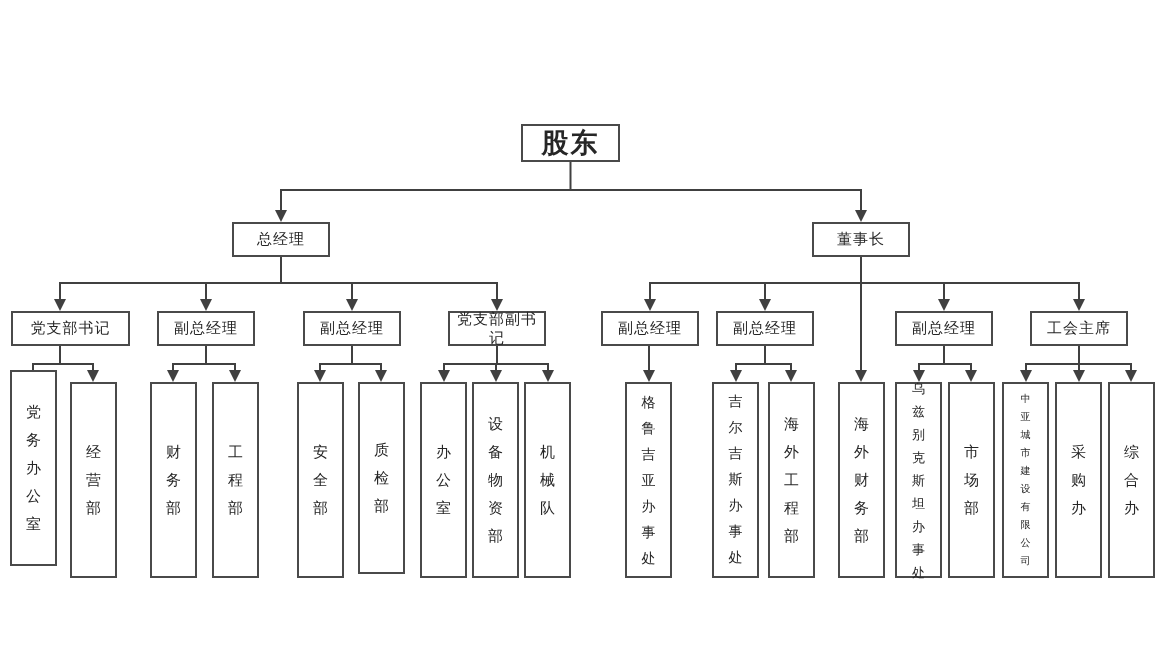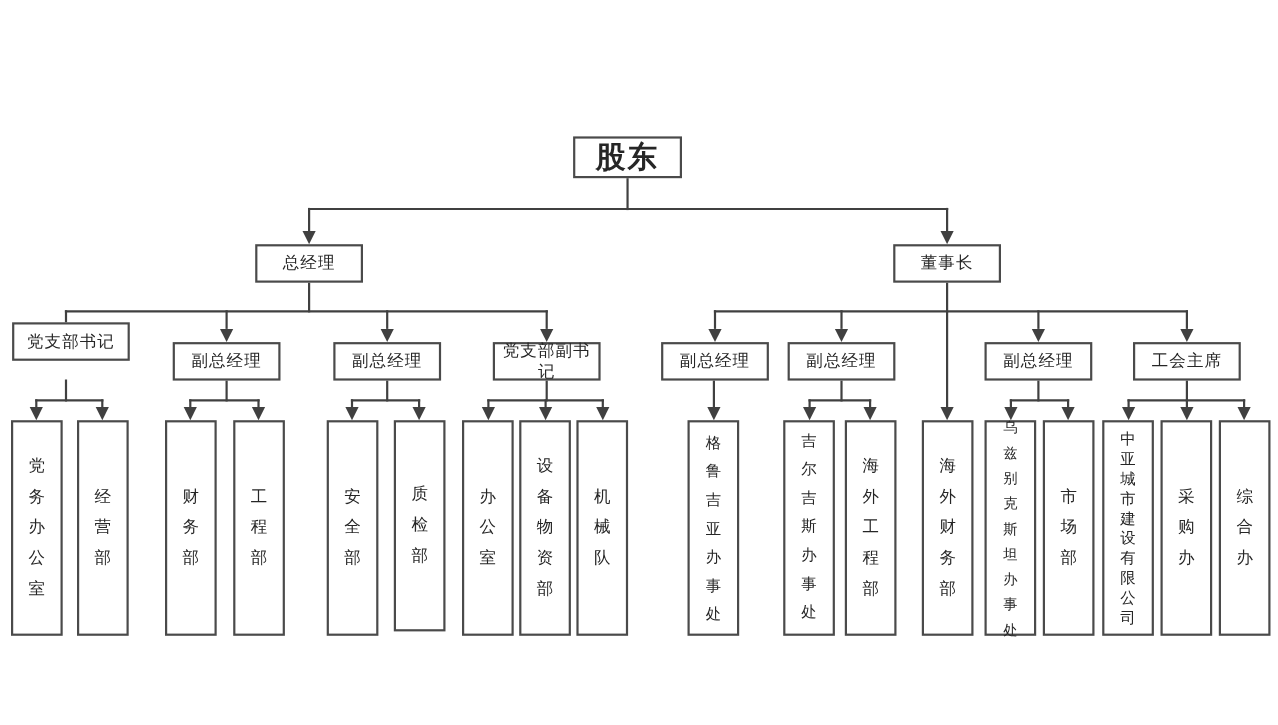--- a/index.html
+++ b/index.html
@@ -12,21 +12,21 @@
     position:absolute;box-sizing:border-box;background:#ffffff;
     border:2px solid #4a4a4a;color:#262626;
     display:flex;align-items:center;justify-content:center;text-align:center;
   }
   .lvl1{font-size:27px;font-weight:bold;letter-spacing:2px;}
   .lvl2,.lvl3{font-size:15px;letter-spacing:1px;}
   .leaf .vtext{width:1.1em;word-break:break-all;text-align:center;}
   .s15 .vtext{font-size:15px;line-height:28px;}
   .s14 .vtext{font-size:14px;line-height:26px;}
   .s13a .vtext{font-size:13px;line-height:23px;}
-  .s13b .vtext{font-size:14px;line-height:18px;text-align:center;}
+  .s13b .vtext{font-size:10px;line-height:18px;text-align:center;}
   svg line{stroke:#404040;stroke-width:2;}
 </style>
 </head>
 <body>
 
 <div class="canvas">
 
   <svg class="connector-layer" width="1162" height="659">
     <defs>
       <marker id="arrow" viewBox="0 0 14 14" refX="1" refY="7" markerWidth="14" markerHeight="14" markerUnits="userSpaceOnUse" orient="auto">
@@ -100,31 +100,31 @@
       <line x1="1079" y1="363" x2="1079" y2="370" marker-end="url(#arrow)"></line>
       <line x1="1131" y1="363" x2="1131" y2="370" marker-end="url(#arrow)"></line>
     </g>
   </svg>
 
   <div class="box lvl1" style="left:521px;top:124px;width:99px;height:38px;">股东</div>
 
   <div class="box lvl2" style="left:232px;top:222px;width:98px;height:35px;">总经理</div>
   <div class="box lvl2" style="left:812px;top:222px;width:98px;height:35px;">董事长</div>
 
-  <div class="box lvl3" style="left:11px;top:293px;width:107px;height:35px;font-family:Liberation Mono, monospace;">党支部书记</div>
+  <div class="box lvl3" style="left:11px;top:311px;width:119px;height:35px;font-family:Liberation Mono, monospace;">党支部书记</div>
   <div class="box lvl3" style="left:157px;top:311px;width:98px;height:35px;">副总经理</div>
   <div class="box lvl3" style="left:303px;top:311px;width:98px;height:35px;">副总经理</div>
   <div class="box lvl3" style="left:448px;top:311px;width:98px;height:35px;">党支部副书记</div>
 
   <div class="box lvl3" style="left:601px;top:311px;width:98px;height:35px;">副总经理</div>
   <div class="box lvl3" style="left:716px;top:311px;width:98px;height:35px;">副总经理</div>
   <div class="box lvl3" style="left:895px;top:311px;width:98px;height:35px;">副总经理</div>
   <div class="box lvl3" style="left:1030px;top:311px;width:98px;height:35px;">工会主席</div>
 
-  <div class="box leaf s15" style="left:10px;top:382px;width:47px;height:196px;">
+  <div class="box leaf s15" style="left:10px;top:370px;width:47px;height:196px;">
     <span class="vtext">党务办公室</span>
     </div>
   <div class="box leaf s15" style="left:70px;top:382px;width:47px;height:196px;">
     <span class="vtext">经营部</span>
     </div>
   <div class="box leaf s15" style="left:150px;top:382px;width:47px;height:196px;">
     <span class="vtext">财务部</span>
     </div>
   <div class="box leaf s15" style="left:212px;top:382px;width:47px;height:196px;">
     <span class="vtext">工程部</span>

